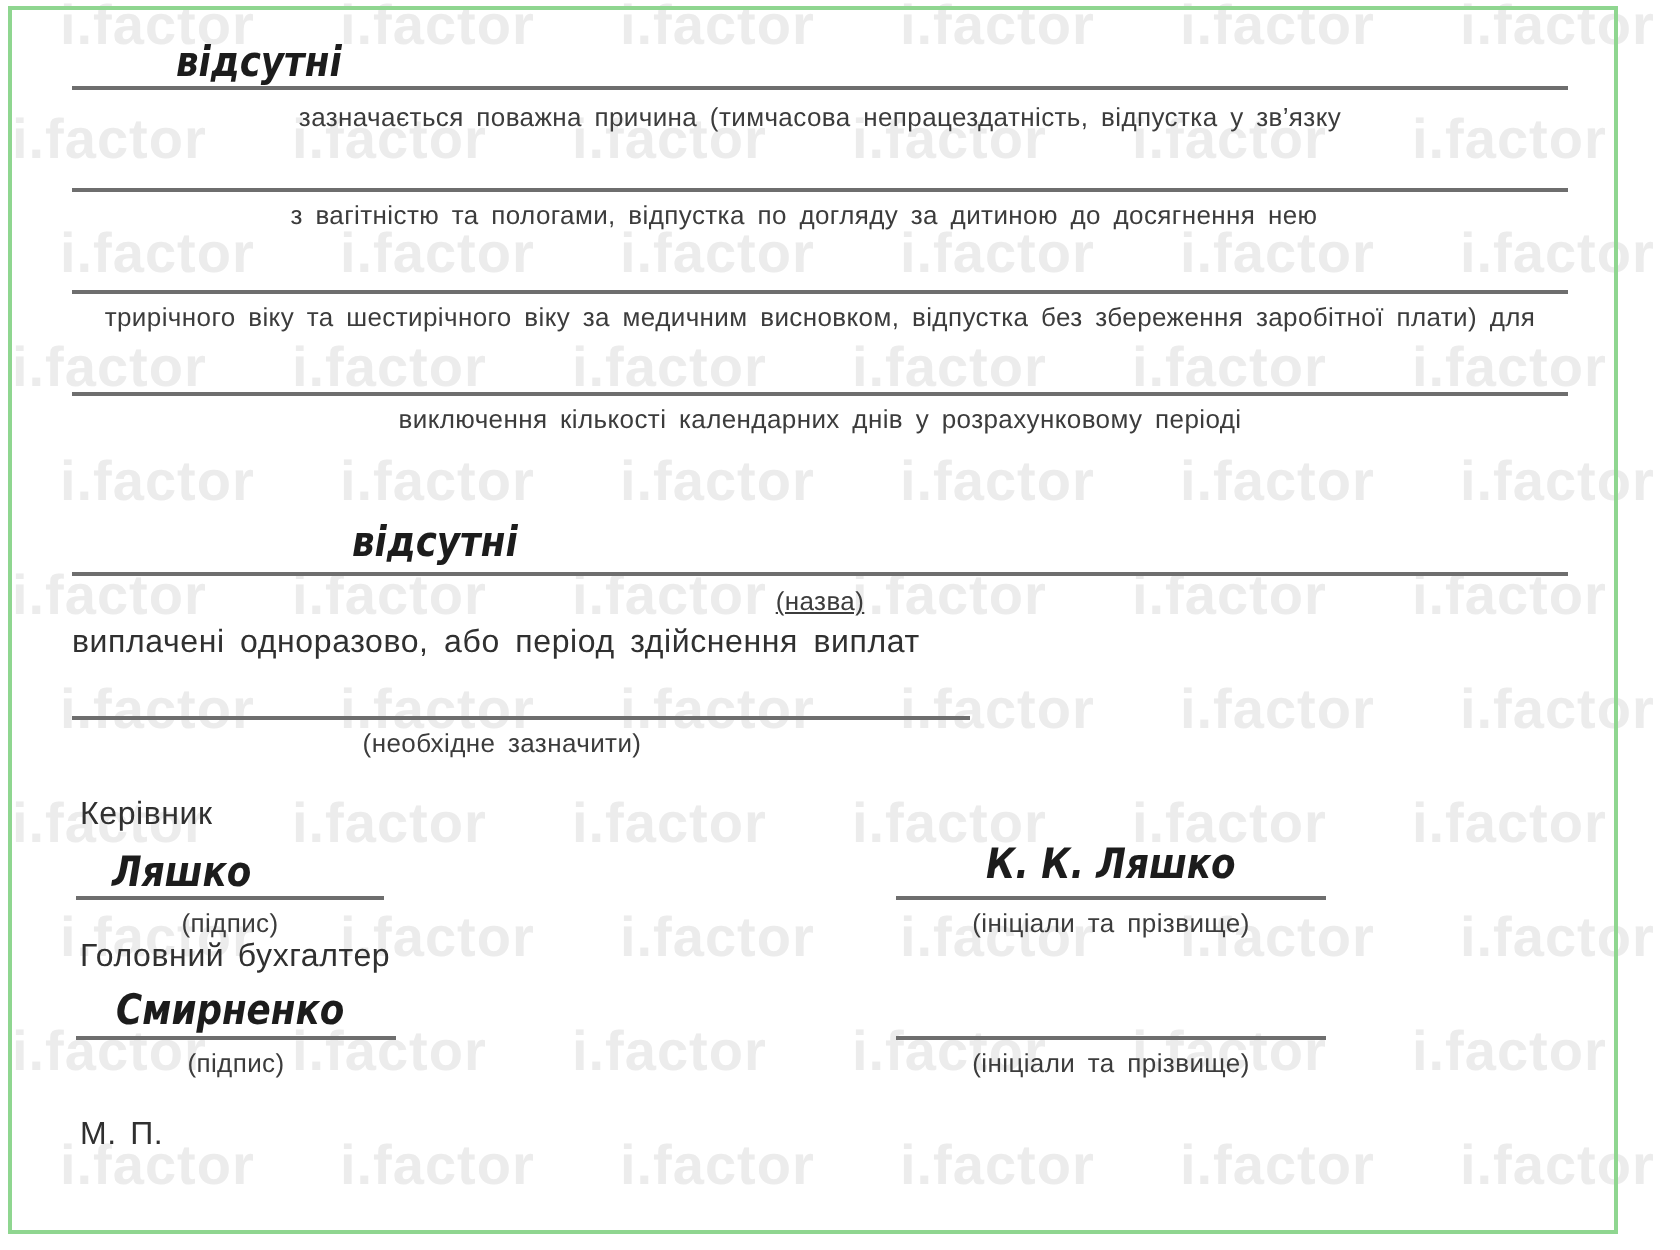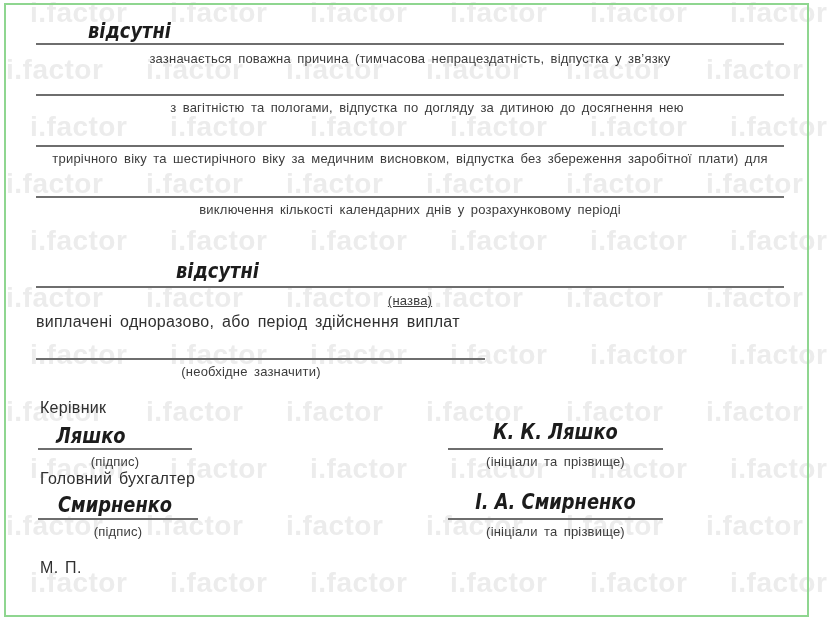--- a/index.html
+++ b/index.html
@@ -37,21 +37,21 @@
     transform:scaleX(.85);transform-origin:left bottom;
   }
   .hand-c{
     position:absolute;text-align:center;font-family:"DejaVu Sans",sans-serif;
     font-style:italic;font-weight:600;font-size:21px;color:#1c1c1c;white-space:nowrap;
   }
   .hand-c > span{display:inline-block;transform:scaleX(.85);transform-origin:center bottom;}
 
   #h1{left:88px;top:19px;}
   #r1{left:36px;top:43px;width:748px;}   #c1{left:36px;top:51px;width:748px;}
-  #r2{left:36px;top:94px;width:748px;}   #c2{left:53px;top:100px;width:748px;text-align:center;}
+  #r2{left:36px;top:94px;width:748px;}   #c2{left:28px;top:100px;width:748px;text-align:center;}
   #r3{left:36px;top:145px;width:748px;}  #c3{left:36px;top:151px;width:748px;}
   #r4{left:36px;top:196px;width:748px;}  #c4{left:36px;top:202px;width:748px;}
   #p1{left:36px;top:218px;width:744px;}
   #h2{left:176px;top:259px;}
   #r5{left:36px;top:286px;width:748px;}  #c5{left:36px;top:293px;width:748px;text-decoration:underline;}
   #p2{left:36px;top:312px;width:700px;}
   #r6{left:36px;top:358px;width:449px;}  #c6{left:36px;top:364px;width:430px;}
   #role1{left:40px;top:399px;}
   #h3{left:56px;top:424px;}
   #r7{left:38px;top:448px;width:154px;}  #c7{left:38px;top:454px;width:154px;}
@@ -172,18 +172,17 @@
   <div class="rule" id="r7" style="background: rgb(110, 110, 110);"></div>
   <div class="cap" id="c7">(підпис)</div>
   <div class="hand-c" id="h4"><span>К. К. Ляшко</span></div>
   <div class="rule" id="r8" style="background: rgb(110, 110, 110);"></div>
   <div class="cap" id="c8">(ініціали та прізвище)</div>
 
   <div class="label" id="role2">Головний бухгалтер</div>
   <div class="hand" id="h5">Смирненко</div>
   <div class="rule" id="r9" style="background: rgb(110, 110, 110);"></div>
   <div class="cap" id="c9">(підпис)</div>
-  <div class="hand-c" id="h6"><span>І. А. Смирненко</span></div>
   <div class="rule" id="r10" style="background: rgb(110, 110, 110);"></div>
   <div class="cap" id="c10">(ініціали та прізвище)</div>
 
   <div class="label" id="stamp">М. П.</div>
 </div>
 
 </body></html>

